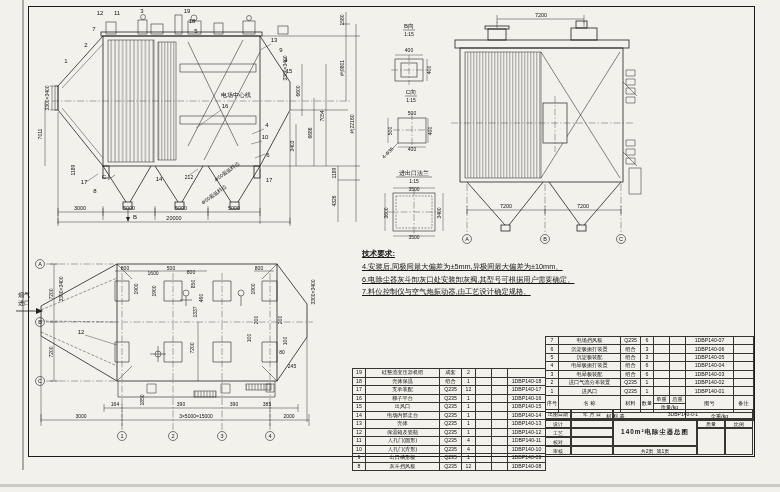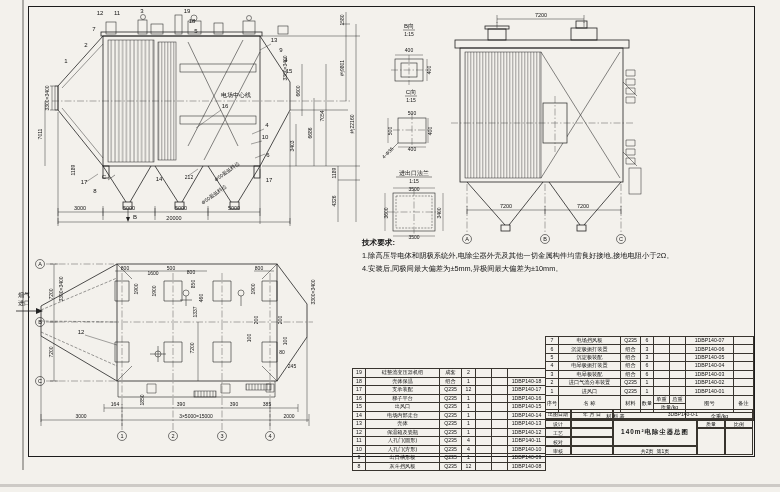--- a/index.html
+++ b/index.html
@@ -5,21 +5,21 @@
   html,body{margin:0;padding:0;}
   body{width:780px;height:492px;background:#f3f1ec;position:relative;overflow:hidden;
        font-family:"Liberation Sans","DejaVu Sans",sans-serif;color:#151515;}
   #sheet{position:absolute;left:0;top:0;width:780px;height:492px;}
   .frame{position:absolute;left:28px;top:6px;width:725px;height:449px;border:1.4px solid #1c1c1c;}
   .scan-edge{position:absolute;left:22px;top:0;width:2px;height:470px;background:rgba(40,38,34,.35);}
   .scan-edge2{position:absolute;left:0;top:484px;width:780px;height:3px;background:rgba(90,88,84,.25);}
   svg{position:absolute;overflow:visible;}
   svg text{font-family:"Liberation Sans","DejaVu Sans",sans-serif;fill:#141414;}
   .cl{stroke:#333;stroke-width:.4;stroke-dasharray:7 2 1.5 2;fill:none;}
-  .notes{position:absolute;left:362px;top:237px;width:368px;font-size:7.3px;line-height:12.8px;color:#161616;}
+  .notes{position:absolute;left:362px;top:248px;width:368px;font-size:7.3px;line-height:12.8px;color:#161616;text-decoration:underline;}
   .notes .t{font-weight:bold;font-size:7.6px;}
   .note-line{white-space:nowrap;}
   table.bom{position:absolute;border-collapse:collapse;table-layout:fixed;}
   table.bom td{border:.5px solid #38342e;font-size:5.2px;line-height:7px;height:7.5px;padding:0;
       text-align:center;overflow:hidden;white-space:nowrap;color:#141414;}
   #bom-right td{height:7.4px;}
   .tb{position:absolute;left:545px;top:409px;width:208px;height:46px;font-size:5px;}
   .tb .c{position:absolute;border:.5px solid #38342e;box-sizing:border-box;display:flex;
       align-items:center;justify-content:center;overflow:hidden;white-space:nowrap;}
   .tb .big{font-size:6.4px;letter-spacing:1px;font-weight:bold;}
@@ -310,22 +310,23 @@
         <text x="114" y="190" font-size="5.5" text-anchor="middle">1</text>
         <text x="165" y="190" font-size="5.5" text-anchor="middle">2</text>
         <text x="214" y="190" font-size="5.5" text-anchor="middle">3</text>
         <text x="262" y="190" font-size="5.5" text-anchor="middle">4</text>
       </g>
   </svg>
 
   <div class="notes">
     <div class="t">技术要求:</div>
     <div>
-        <div class="note-line">1.除高压导电体和阴极系统外,电除尘器外壳及其他一切金属构件均需良好接地,接地电阻小于2Ω。</div>
         <div class="note-line">4.安装后,同极间最大偏差为±5mm,异极间最大偏差为±10mm。</div>
+        <div class="note-line">6.电除尘器灰斗卸灰口处安装卸灰阀,其型号可根据用户需要确定。</div>
+        <div class="note-line">7.料位控制仪与空气炮振动器,由工艺设计确定规格。</div>
       </div>
   </div>
 
   <table class="bom" id="bom-left" style="left:352px;top:368px;width:193px;">
     <colgroup>
         <col style="width:13px">
         <col style="width:74px">
         <col style="width:22px">
         <col style="width:14px">
         <col style="width:16px">

